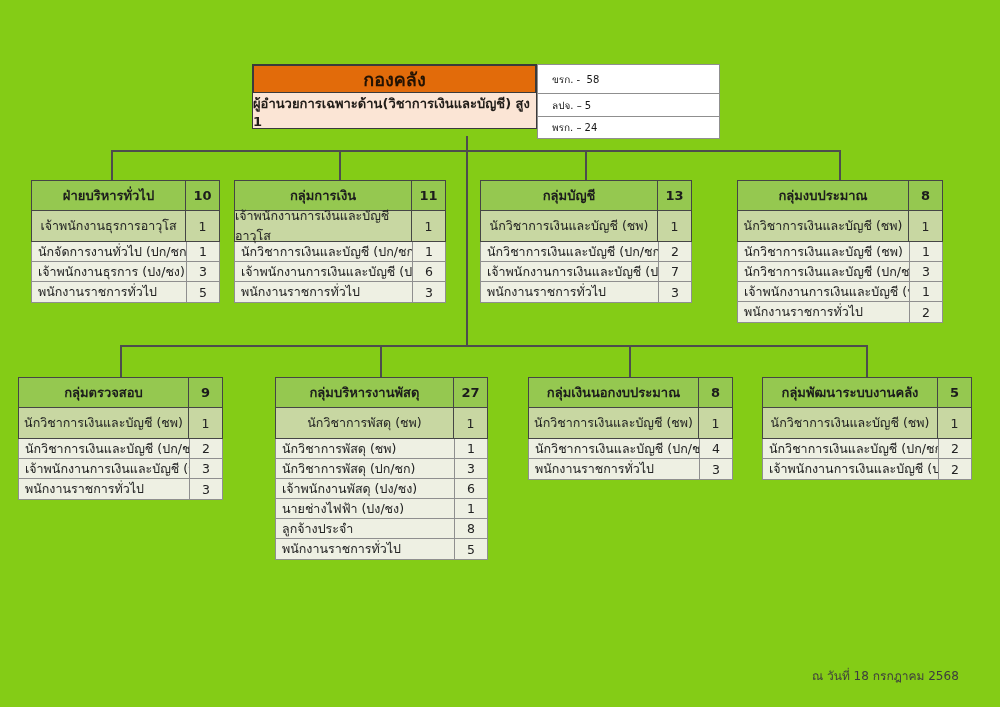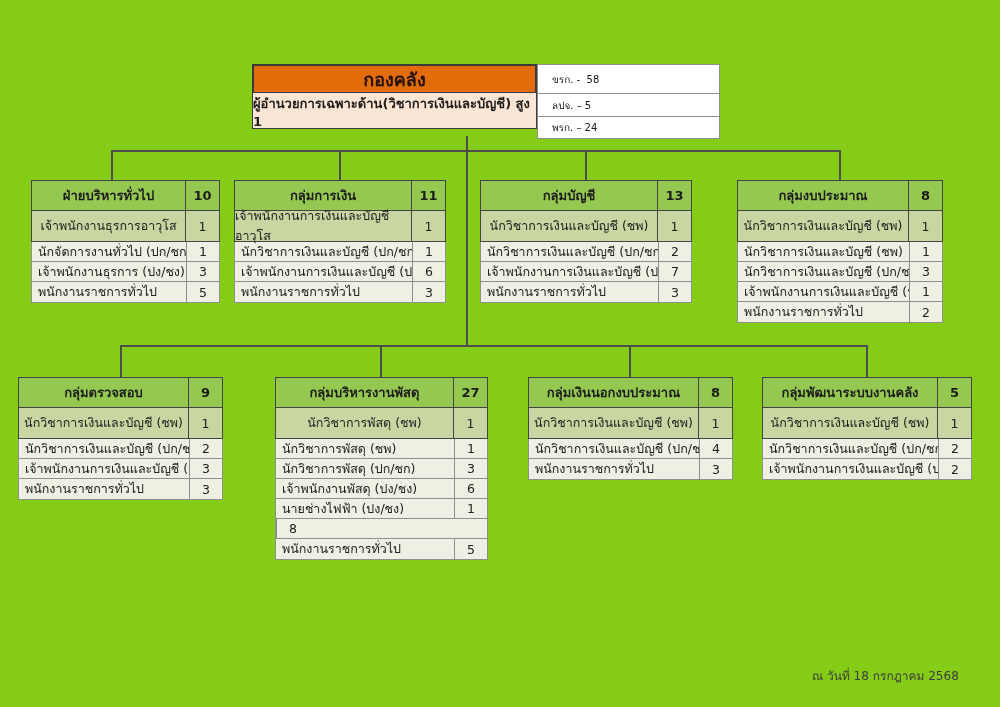--- a/index.html
+++ b/index.html
@@ -223,20 +223,21 @@
         </div>
       <div class="grp-row">
           <div class="row-label">เจ้าพนักงานพัสดุ (ปง/ชง)</div>
           <div class="row-count">6</div>
         </div>
       <div class="grp-row">
           <div class="row-label">นายช่างไฟฟ้า (ปง/ชง)</div>
           <div class="row-count">1</div>
         </div>
       <div class="grp-row">
+          <div class="row-label">ลูกจ้างประจำ</div>
           <div class="row-count">8</div>
         </div>
       <div class="grp-row">
           <div class="row-label">พนักงานราชการทั่วไป</div>
           <div class="row-count">5</div>
         </div>
     </div>
   </div>
 
   <div class="grp" style="left:528px;top:377px;width:205px;">

